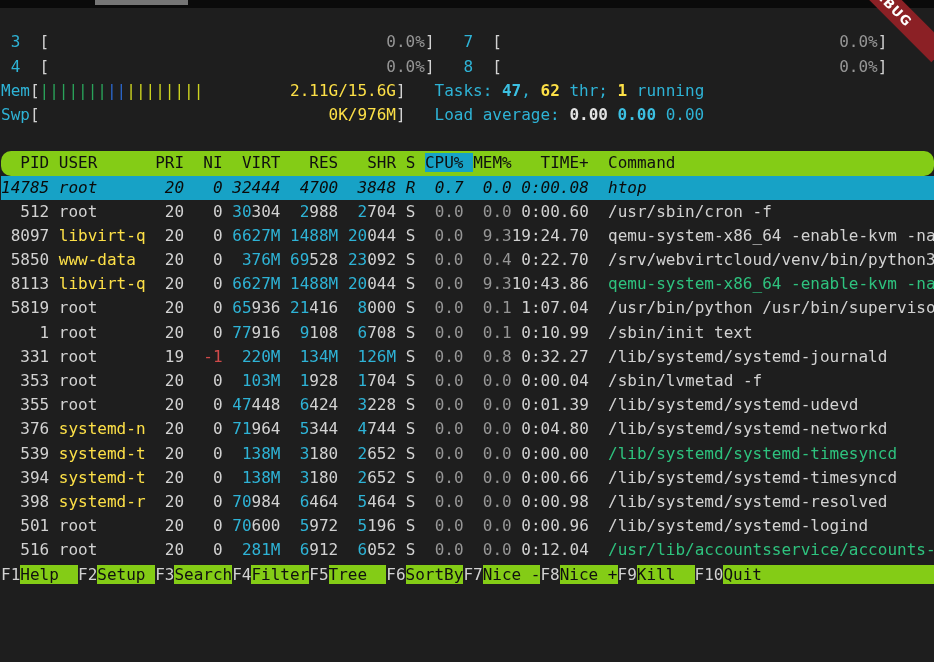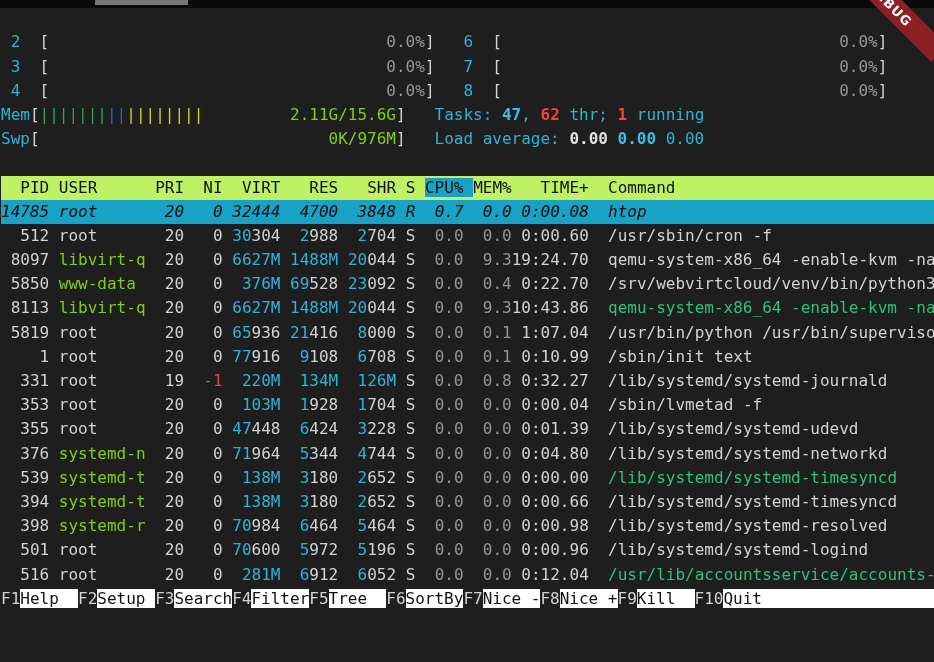--- a/index.html
+++ b/index.html
@@ -15,47 +15,46 @@
   .ribbon{
     position:absolute; top:-7px; right:-26px; width:140px; z-index:5;
     transform:rotate(45deg); background:#8b2025; color:#ffffff;
     font-family:"DejaVu Sans", sans-serif; font-size:13px; font-weight:bold;
     line-height:13px; text-align:center; padding:5px 0; letter-spacing:1px;
   }
   .term{ position:absolute; top:8px; left:1px; right:0; padding-top:22.4px; }
   .line{ height:24.2px; white-space:pre; overflow:hidden; color:#d2d2d2; }
   .fg    { color:#d2d2d2; }
   .gray  { color:#969696; }
-  .dim   { color:#84cc16; }
+  .dim   { color:#fde047; }
   .cyan  { color:#2eb3d6; }
   .bcyan { color:#3cc0e2; font-weight:bold; }
   .bwhite{ color:#e2e2e2; font-weight:bold; }
-  .bgreen{ color:#ef4444; font-weight:bold; }
+  .bgreen{ color:#fde047; font-weight:bold; }
   .green { color:#2ec27e; }
   .red   { color:#cf4a4a; }
   .barg  { color:#2aa35a; }
   .barb  { color:#2b66c9; }
   .bary  { color:#cdd421; }
-  .hdr   { background:#bef264; color:#101010; }
+  .hdr   { background:#84cc16; color:#101010;border-radius:10px; }
   .hdr span{ color:#101010; }
   .sortcol{ background:#17a2c6; }
   .selrow{ background:#17a2c6;font-style:italic; }
   .selrow span{ color:#0a0a0a !important; }
-  .fkeylabel{ background:#ffffff; color:#101010; }
+  .fkeylabel{ background:#84cc16; color:#101010; }
 </style>
 </head>
 <body>
 
 <div class="screen">
   <div class="topstrip">
     <div class="tabseg"></div>
   </div>
   <div class="ribbon">DEBUG</div>
   <div class="term" id="term">
-      <div class="line"><span> </span><span class="cyan">2</span><span>  </span><span class="fg">[</span><span>                                   </span><span class="gray">0.0%</span><span class="fg">]</span><span>   </span><span class="cyan">6</span><span>  </span><span class="fg">[</span><span>                                   </span><span class="gray">0.0%</span><span class="fg">]</span></div>
       <div class="line"><span> </span><span class="cyan">3</span><span>  </span><span class="fg">[</span><span>                                   </span><span class="gray">0.0%</span><span class="fg">]</span><span>   </span><span class="cyan">7</span><span>  </span><span class="fg">[</span><span>                                   </span><span class="gray">0.0%</span><span class="fg">]</span></div>
       <div class="line"><span> </span><span class="cyan">4</span><span>  </span><span class="fg">[</span><span>                                   </span><span class="gray">0.0%</span><span class="fg">]</span><span>   </span><span class="cyan">8</span><span>  </span><span class="fg">[</span><span>                                   </span><span class="gray">0.0%</span><span class="fg">]</span></div>
       <div class="line"><span class="cyan">Mem</span><span class="fg">[</span><span class="barg">|||||||</span><span class="barb">||</span><span class="bary">||||||||</span><span>         </span><span class="dim">2.11G/15.6G</span><span class="fg">]</span><span>   </span><span class="cyan">Tasks: </span><span class="bcyan">47</span><span class="cyan">, </span><span class="bgreen">62</span><span class="cyan"> thr; </span><span class="bgreen">1</span><span class="cyan"> running</span></div>
       <div class="line"><span class="cyan">Swp</span><span class="fg">[</span><span>                              </span><span class="dim">0K/976M</span><span class="fg">]</span><span>   </span><span class="cyan">Load average: </span><span class="bwhite">0.00</span><span> </span><span class="bcyan">0.00</span><span> </span><span class="cyan">0.00</span></div>
       <div class="line"></div>
       <div class="line hdr"><span>  PID</span><span> </span><span>USER     </span><span> </span><span>PRI</span><span> </span><span> NI</span><span> </span><span> VIRT</span><span> </span><span>  RES</span><span> </span><span>  SHR</span><span> </span><span>S</span><span> </span><span class="sortcol">CPU% </span><span>MEM%</span><span>   TIME+</span><span>  </span><span>Command</span></div>
       <div class="line selrow"><span class="fg">14785</span><span> </span><span class="fg">root     </span><span> </span><span class="fg"> 20</span><span> </span><span class="fg">  0</span><span> </span><span class="cyan">32</span><span class="fg">444</span><span> </span><span> </span><span class="cyan">4</span><span class="fg">700</span><span> </span><span> </span><span class="cyan">3</span><span class="fg">848</span><span> </span><span class="fg">R</span><span> </span><span class="gray"> 0.7</span><span> </span><span class="gray"> 0.0</span><span class="fg"> 0:00.08</span><span>  </span><span class="fg">htop</span></div>
       <div class="line"><span class="fg">  512</span><span> </span><span class="fg">root     </span><span> </span><span class="fg"> 20</span><span> </span><span class="fg">  0</span><span> </span><span class="cyan">30</span><span class="fg">304</span><span> </span><span> </span><span class="cyan">2</span><span class="fg">988</span><span> </span><span> </span><span class="cyan">2</span><span class="fg">704</span><span> </span><span class="fg">S</span><span> </span><span class="gray"> 0.0</span><span> </span><span class="gray"> 0.0</span><span class="fg"> 0:00.60</span><span>  </span><span class="fg">/usr/sbin/cron -f</span></div>
       <div class="line"><span class="fg"> 8097</span><span> </span><span class="dim">libvirt-q</span><span> </span><span class="fg"> 20</span><span> </span><span class="fg">  0</span><span> </span><span class="cyan">6627M</span><span> </span><span class="cyan">1488M</span><span> </span><span class="cyan">20</span><span class="fg">044</span><span> </span><span class="fg">S</span><span> </span><span class="gray"> 0.0</span><span> </span><span class="gray"> 9.3</span><span class="fg">19:24.70</span><span>  </span><span class="fg">qemu-system-x86_64 -enable-kvm -na</span></div>
       <div class="line"><span class="fg"> 5850</span><span> </span><span class="dim">www-data </span><span> </span><span class="fg"> 20</span><span> </span><span class="fg">  0</span><span> </span><span> </span><span class="cyan">376M</span><span> </span><span class="cyan">69</span><span class="fg">528</span><span> </span><span class="cyan">23</span><span class="fg">092</span><span> </span><span class="fg">S</span><span> </span><span class="gray"> 0.0</span><span> </span><span class="gray"> 0.4</span><span class="fg"> 0:22.70</span><span>  </span><span class="fg">/srv/webvirtcloud/venv/bin/python3</span></div>

